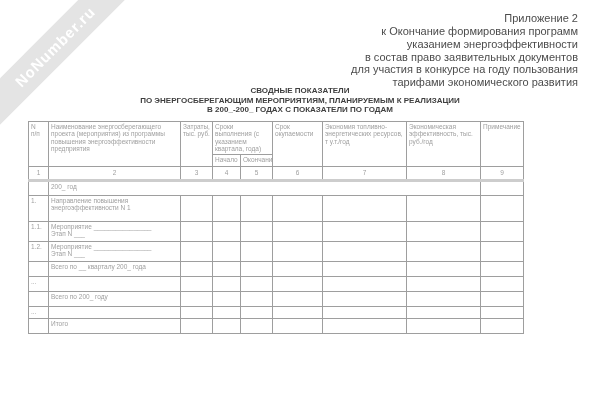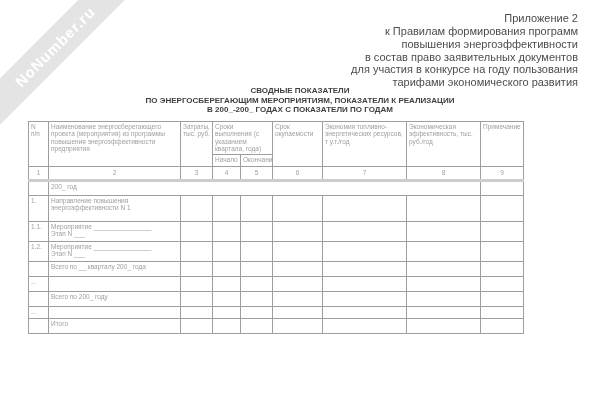--- a/index.html
+++ b/index.html
@@ -48,30 +48,30 @@
 </style>
 </head>
 <body>
 
 <div class="watermark">
   <span>NoNumber.ru</span>
 </div>
 
 <div class="note">
   <div>Приложение 2</div>
-  <div>к Правилам формирования программ</div>
-  <div>повышения энергоэффективности</div>
+  <div>к Окончание формирования программ</div>
+  <div>указанием энергоэффективности</div>
   <div>в состав право заявительных документов</div>
   <div>для участия в конкурсе на году пользования</div>
   <div>тарифами экономического развития</div>
 </div>
 
 <div class="title">
   <div>СВОДНЫЕ ПОКАЗАТЕЛИ</div>
-  <div>ПО ЭНЕРГОСБЕРЕГАЮЩИМ МЕРОПРИЯТИЯМ, ПОКАЗАТЕЛИ К РЕАЛИЗАЦИИ</div>
+  <div>ПО ЭНЕРГОСБЕРЕГАЮЩИМ МЕРОПРИЯТИЯМ, ПЛАНИРУЕМЫМ К РЕАЛИЗАЦИИ</div>
   <div>В 200_-200_ ГОДАХ С ПОКАЗАТЕЛИ ПО ГОДАМ</div>
 </div>
 
 <table class="main">
   <colgroup>
     <col style="width:20px">
       <col style="width:132px">
       <col style="width:32px">
     <col style="width:28px">
       <col style="width:32px">

